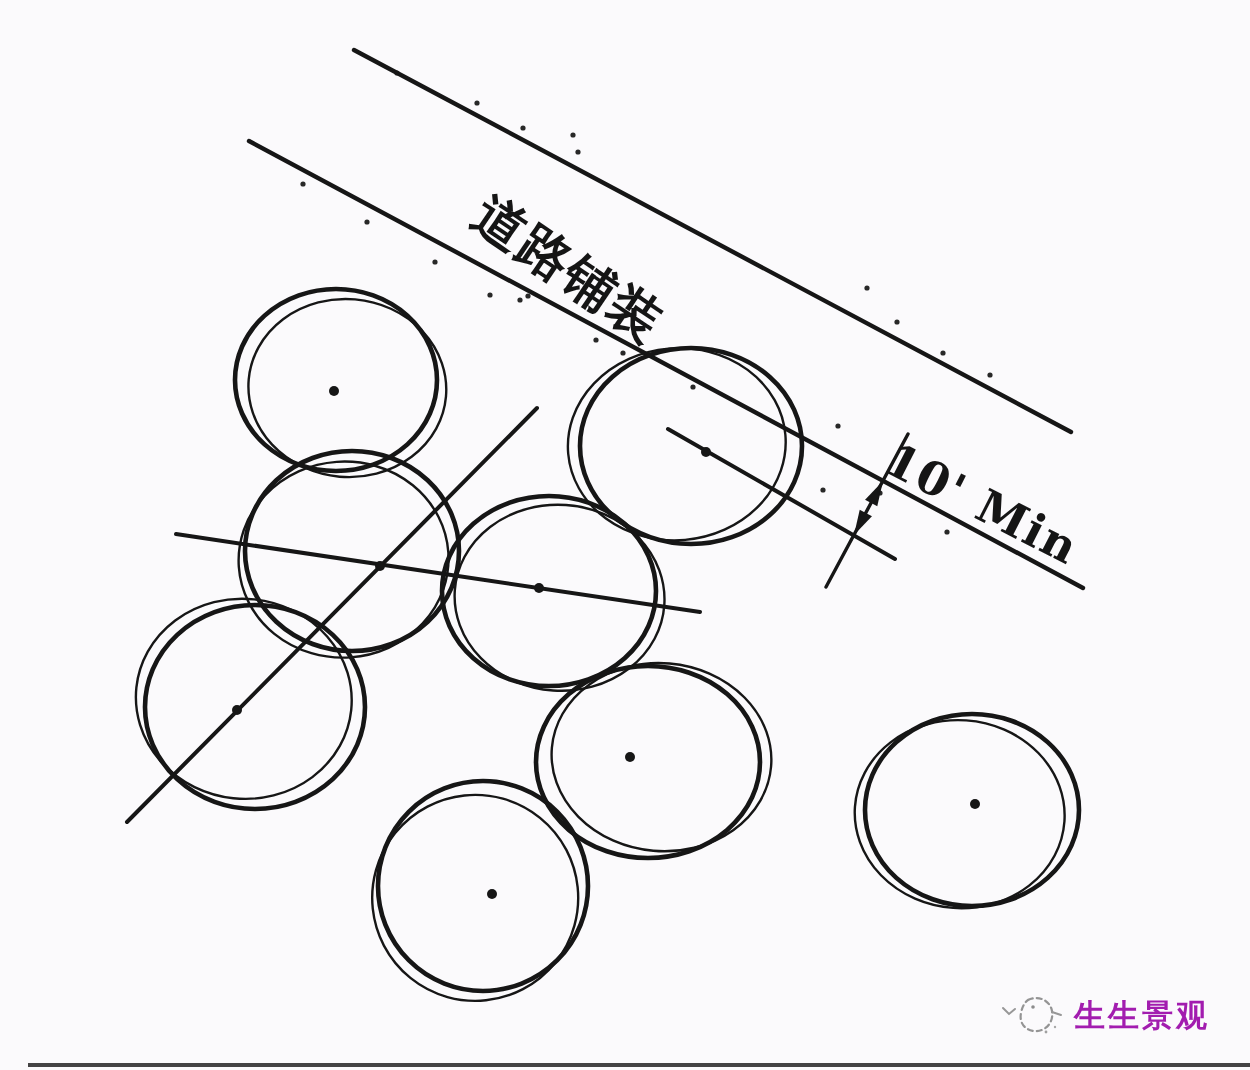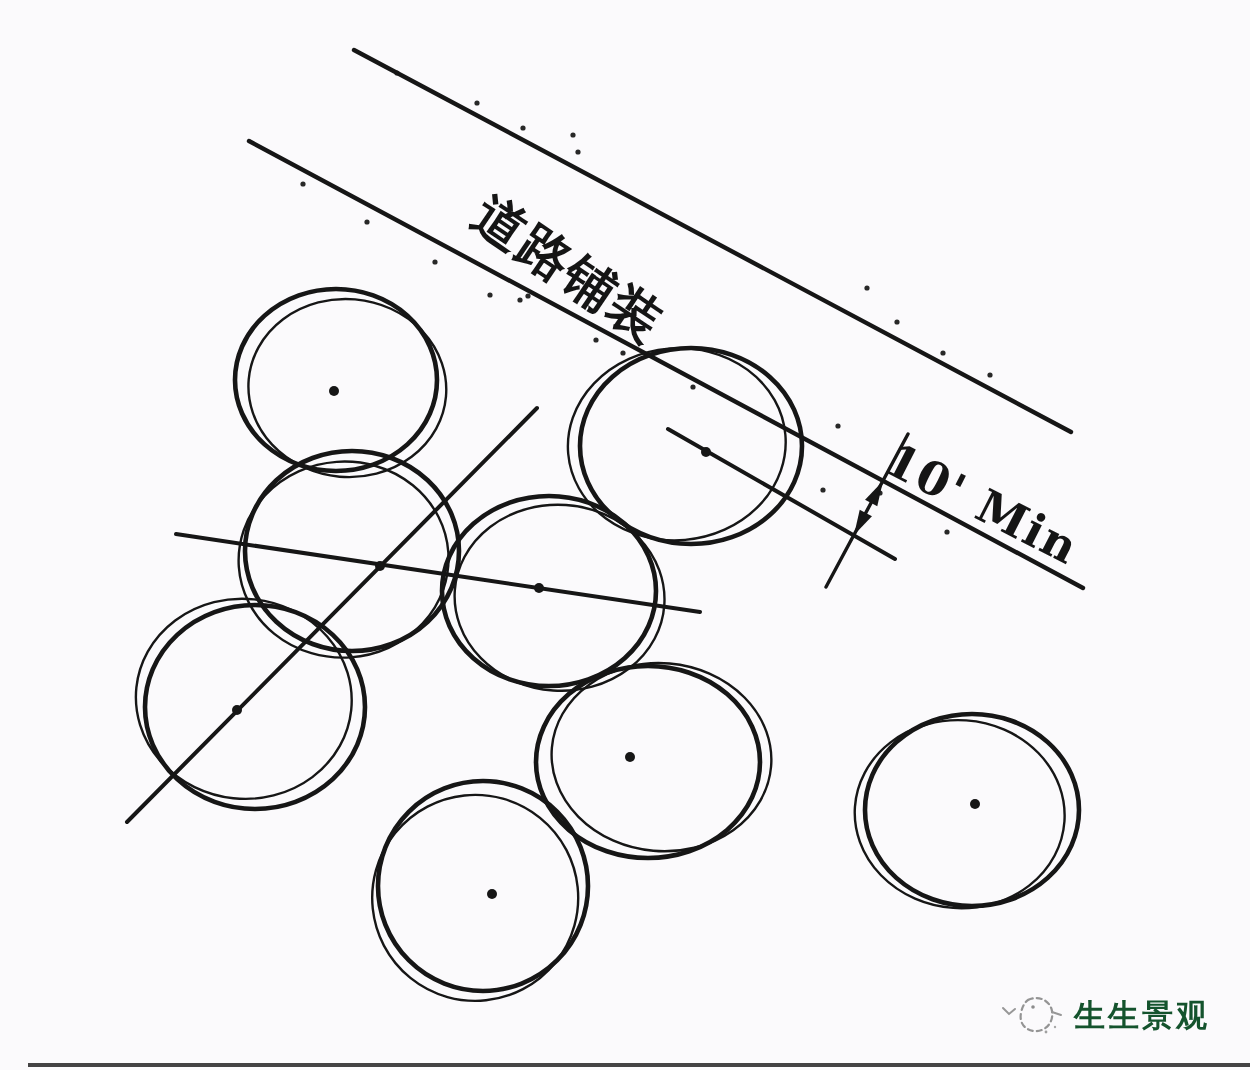--- a/index.html
+++ b/index.html
@@ -36,21 +36,21 @@
     font-size:46px;font-weight:600;letter-spacing:2px;
     color:#151515;white-space:nowrap;
   }
   .watermark{
     position:absolute;left:1000px;top:992px;
     display:flex;align-items:center;gap:8px;
   }
   .wm-text{
     font-family:"Liberation Sans", sans-serif;
     font-size:31px;font-weight:700;letter-spacing:3px;
-    color:#14532d;white-space:nowrap;
+    color:#a21caf;white-space:nowrap;
   }
   .baseline{
     position:absolute;left:28px;top:1063px;
     width:1222px;height:4px;background:#1b1b1b;opacity:.82;
   }
 </style>
 </head>
 <body>
 
 <div class="page">

